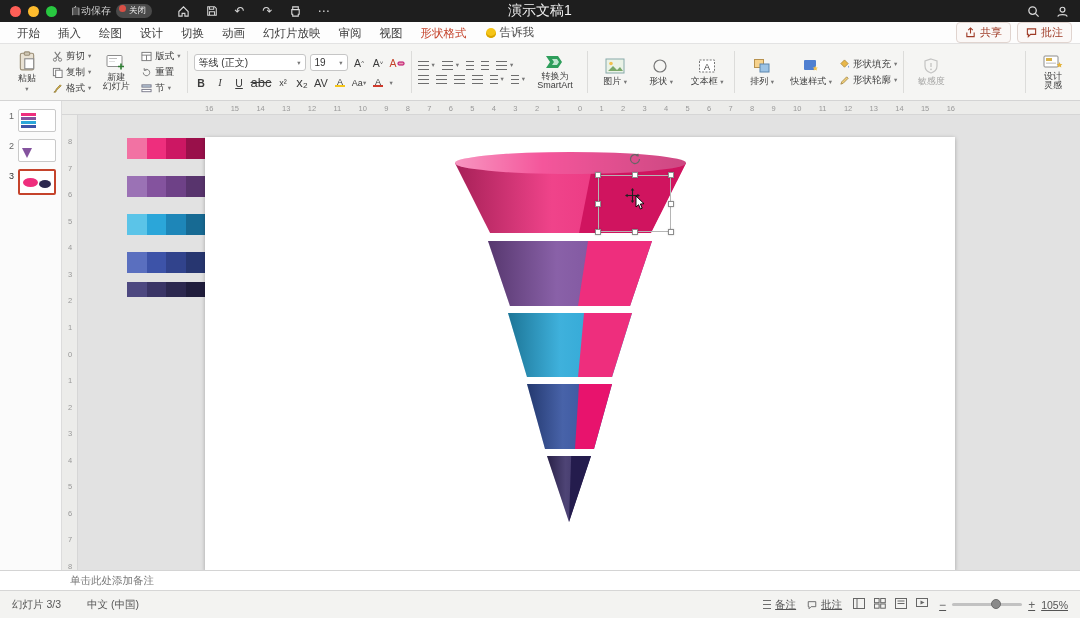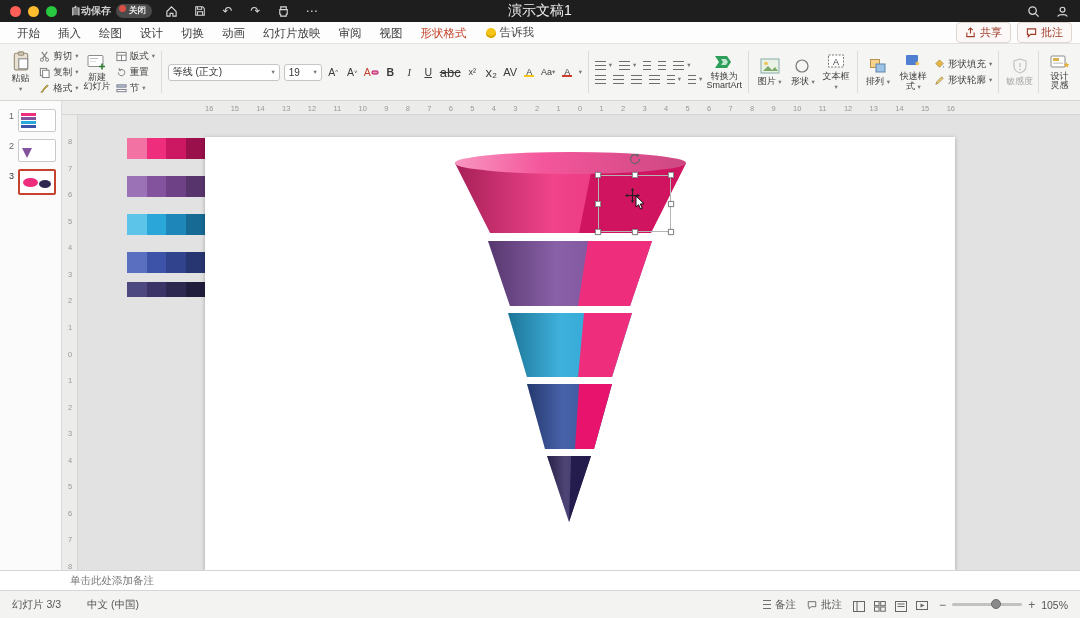--- a/index.html
+++ b/index.html
@@ -3,21 +3,21 @@
 <meta charset="utf-8">
 <style>
 *{margin:0;padding:0;box-sizing:border-box;font-family:"Liberation Sans","DejaVu Sans",sans-serif;}
 html,body{width:1080px;height:618px;overflow:hidden;background:#e2e2e2;position:relative;}
 svg{display:block;}
 
 .titlebar{position:absolute;top:0;left:0;right:0;height:22px;background:#1e1e1e;display:flex;align-items:center;padding:0 10px;color:#e6e6e6;font-size:10px;z-index:30;}
 .lights{display:flex;gap:7px;margin-right:14px;}
 .light{width:11px;height:11px;border-radius:50%;display:inline-block;}
 .l-red{background:#ff5f57}.l-yellow{background:#febc2e}.l-green{background:#28c840}
-.autosave{display:flex;align-items:center;gap:5px;margin-right:12px;color:#cfcfcf;font-weight:bold;}
+.autosave{display:flex;align-items:center;gap:5px;margin-right:24px;color:#cfcfcf;}
 .as-pill{display:flex;align-items:flex-start;gap:3px;background:#4a4a4a;border-radius:7px;padding:1px 6px 1px 3px;font-size:8.5px;color:#eee;}
 .as-dot{width:7px;height:7px;border-radius:50%;background:#d94f45;display:inline-block;}
 .tb-icons{display:flex;align-items:center;gap:13px;color:#d8d8d8;}
 .tb-ic{width:15px;height:15px;display:flex;align-items:center;justify-content:center;font-size:12px;}
 .tb-title{position:absolute;left:0;right:0;text-align:center;font-size:14px;color:#f2f2f2;pointer-events:none;}
 .tb-right{margin-left:auto;display:flex;gap:14px;z-index:2;}
 
 .menubar{position:absolute;top:22px;left:0;right:0;height:22px;background:#fdfdfd;display:flex;align-items:center;padding:0 8px;border-bottom:1px solid #e3e3e3;z-index:29;}
 .tabs{display:flex;align-items:center;}
 .tab{padding:0 9px;font-size:11.5px;line-height:22px;cursor:default;}
@@ -25,21 +25,21 @@
 .bulb{width:10px;height:10px;border-radius:50%;background:#f5c518;display:inline-block;box-shadow:inset 0 -2px 0 #d9a400;}
 .mright{margin-left:auto;display:flex;gap:6px;align-items:center;}
 .mbtn{display:flex;align-items:center;gap:4px;font-size:11px;color:#9e3a26;padding:2px 8px;border:1px solid #e0d4cf;border-radius:4px;background:#fbf8f7;}
 
 .ribbon{position:absolute;top:44px;left:0;right:0;height:57px;background:#f5f5f3;border-bottom:1px solid #d4d4d4;display:flex;align-items:stretch;padding:4px 6px;gap:4px;z-index:28;}
 .vsep{width:1px;background:#dcdcda;margin:3px 2px;}
 .bigbtn{width:42px;display:flex;flex-direction:column;align-items:center;justify-content:center;gap:2px;font-size:9px;color:#3d3d3d;text-align:center;line-height:1.15;}
 .smallcol{display:flex;flex-direction:column;justify-content:center;gap:3px;}
 .srow{display:flex;align-items:center;gap:3px;font-size:9.5px;color:#3d3d3d;white-space:nowrap;}
 .caret{font-size:6.5px;color:#777;}
-.fontgrp{display:flex;flex-direction:row;justify-content:center;gap:4px;}
+.fontgrp{display:flex;flex-direction:column;justify-content:center;gap:4px;}
 .frow{display:flex;align-items:center;gap:4px;}
 .combo{background:#fff;border:1px solid #c6c6c6;border-radius:3px;height:17px;display:flex;align-items:center;justify-content:space-between;padding:0 4px;font-size:10px;color:#333;gap:4px;}
 .fmtbtn{min-width:15px;height:15px;display:flex;align-items:center;justify-content:center;font-size:10.5px;color:#3b3b3b;}
 .bars{width:11px;height:9px;background:repeating-linear-gradient(to bottom,#6e6e6e 0 1px,transparent 1px 4px);}
 .bars.short{width:8px;}
 .paragrp{display:flex;flex-direction:column;justify-content:center;gap:5px;}
 .prowbtns{display:flex;align-items:center;gap:7px;}
 .redline{display:inline-block;width:10px;height:2px;background:#d03a2b;margin-top:-2px;}
 .yellowline{display:inline-block;width:10px;height:2px;background:#f5c518;margin-top:-2px;}
 .stack{display:flex;flex-direction:column;align-items:center;line-height:1;}
@@ -81,21 +81,21 @@
 .selbox{position:absolute;left:393px;top:38px;width:73px;height:57px;border:1px solid #b5b5b5;}
 .hdl{position:absolute;width:6px;height:6px;background:#fff;border:1px solid #8d8d8d;box-shadow:0 0 2px rgba(0,0,0,.25);}
 .rotate{position:absolute;left:calc(50% - 7px);top:-24px;}
 .movecur{position:absolute;left:26px;top:12px;}
 .pointer{position:absolute;left:36px;top:20px;}
 
 .notesbar{position:absolute;left:0;right:0;bottom:28px;height:20px;background:#fff;border-top:1px solid #d4d4d4;display:flex;align-items:center;z-index:10;}
 .notesbar span{margin-left:70px;font-size:10.5px;color:#7a7a7a;}
 .statusbar{position:absolute;left:0;right:0;bottom:0;height:28px;background:#f3f3f1;border-top:1px solid #d6d6d6;display:flex;align-items:center;padding:0 12px;font-size:10.5px;color:#555;z-index:10;}
 .sb-left{display:flex;gap:26px;}
-.sb-right{margin-left:auto;display:flex;align-items:flex-end;gap:11px;}
+.sb-right{margin-left:auto;display:flex;align-items:flex-start;gap:11px;text-decoration:underline;}
 .sb-btn{display:flex;align-items:center;gap:4px;color:#555;}
 .viewics{display:flex;gap:9px;align-items:center;}
 .zoomer{display:flex;align-items:center;gap:6px;}
 .ztrack{width:70px;height:3px;background:#c2c2c2;border-radius:2px;position:relative;}
 .zknob{position:absolute;top:-4px;left:55%;width:10px;height:10px;border-radius:50%;background:#8a8a8a;border:1px solid #6d6d6d;}
 .zsign{font-size:12px;color:#666;}
 </style>
 </head>
 <body>
 

